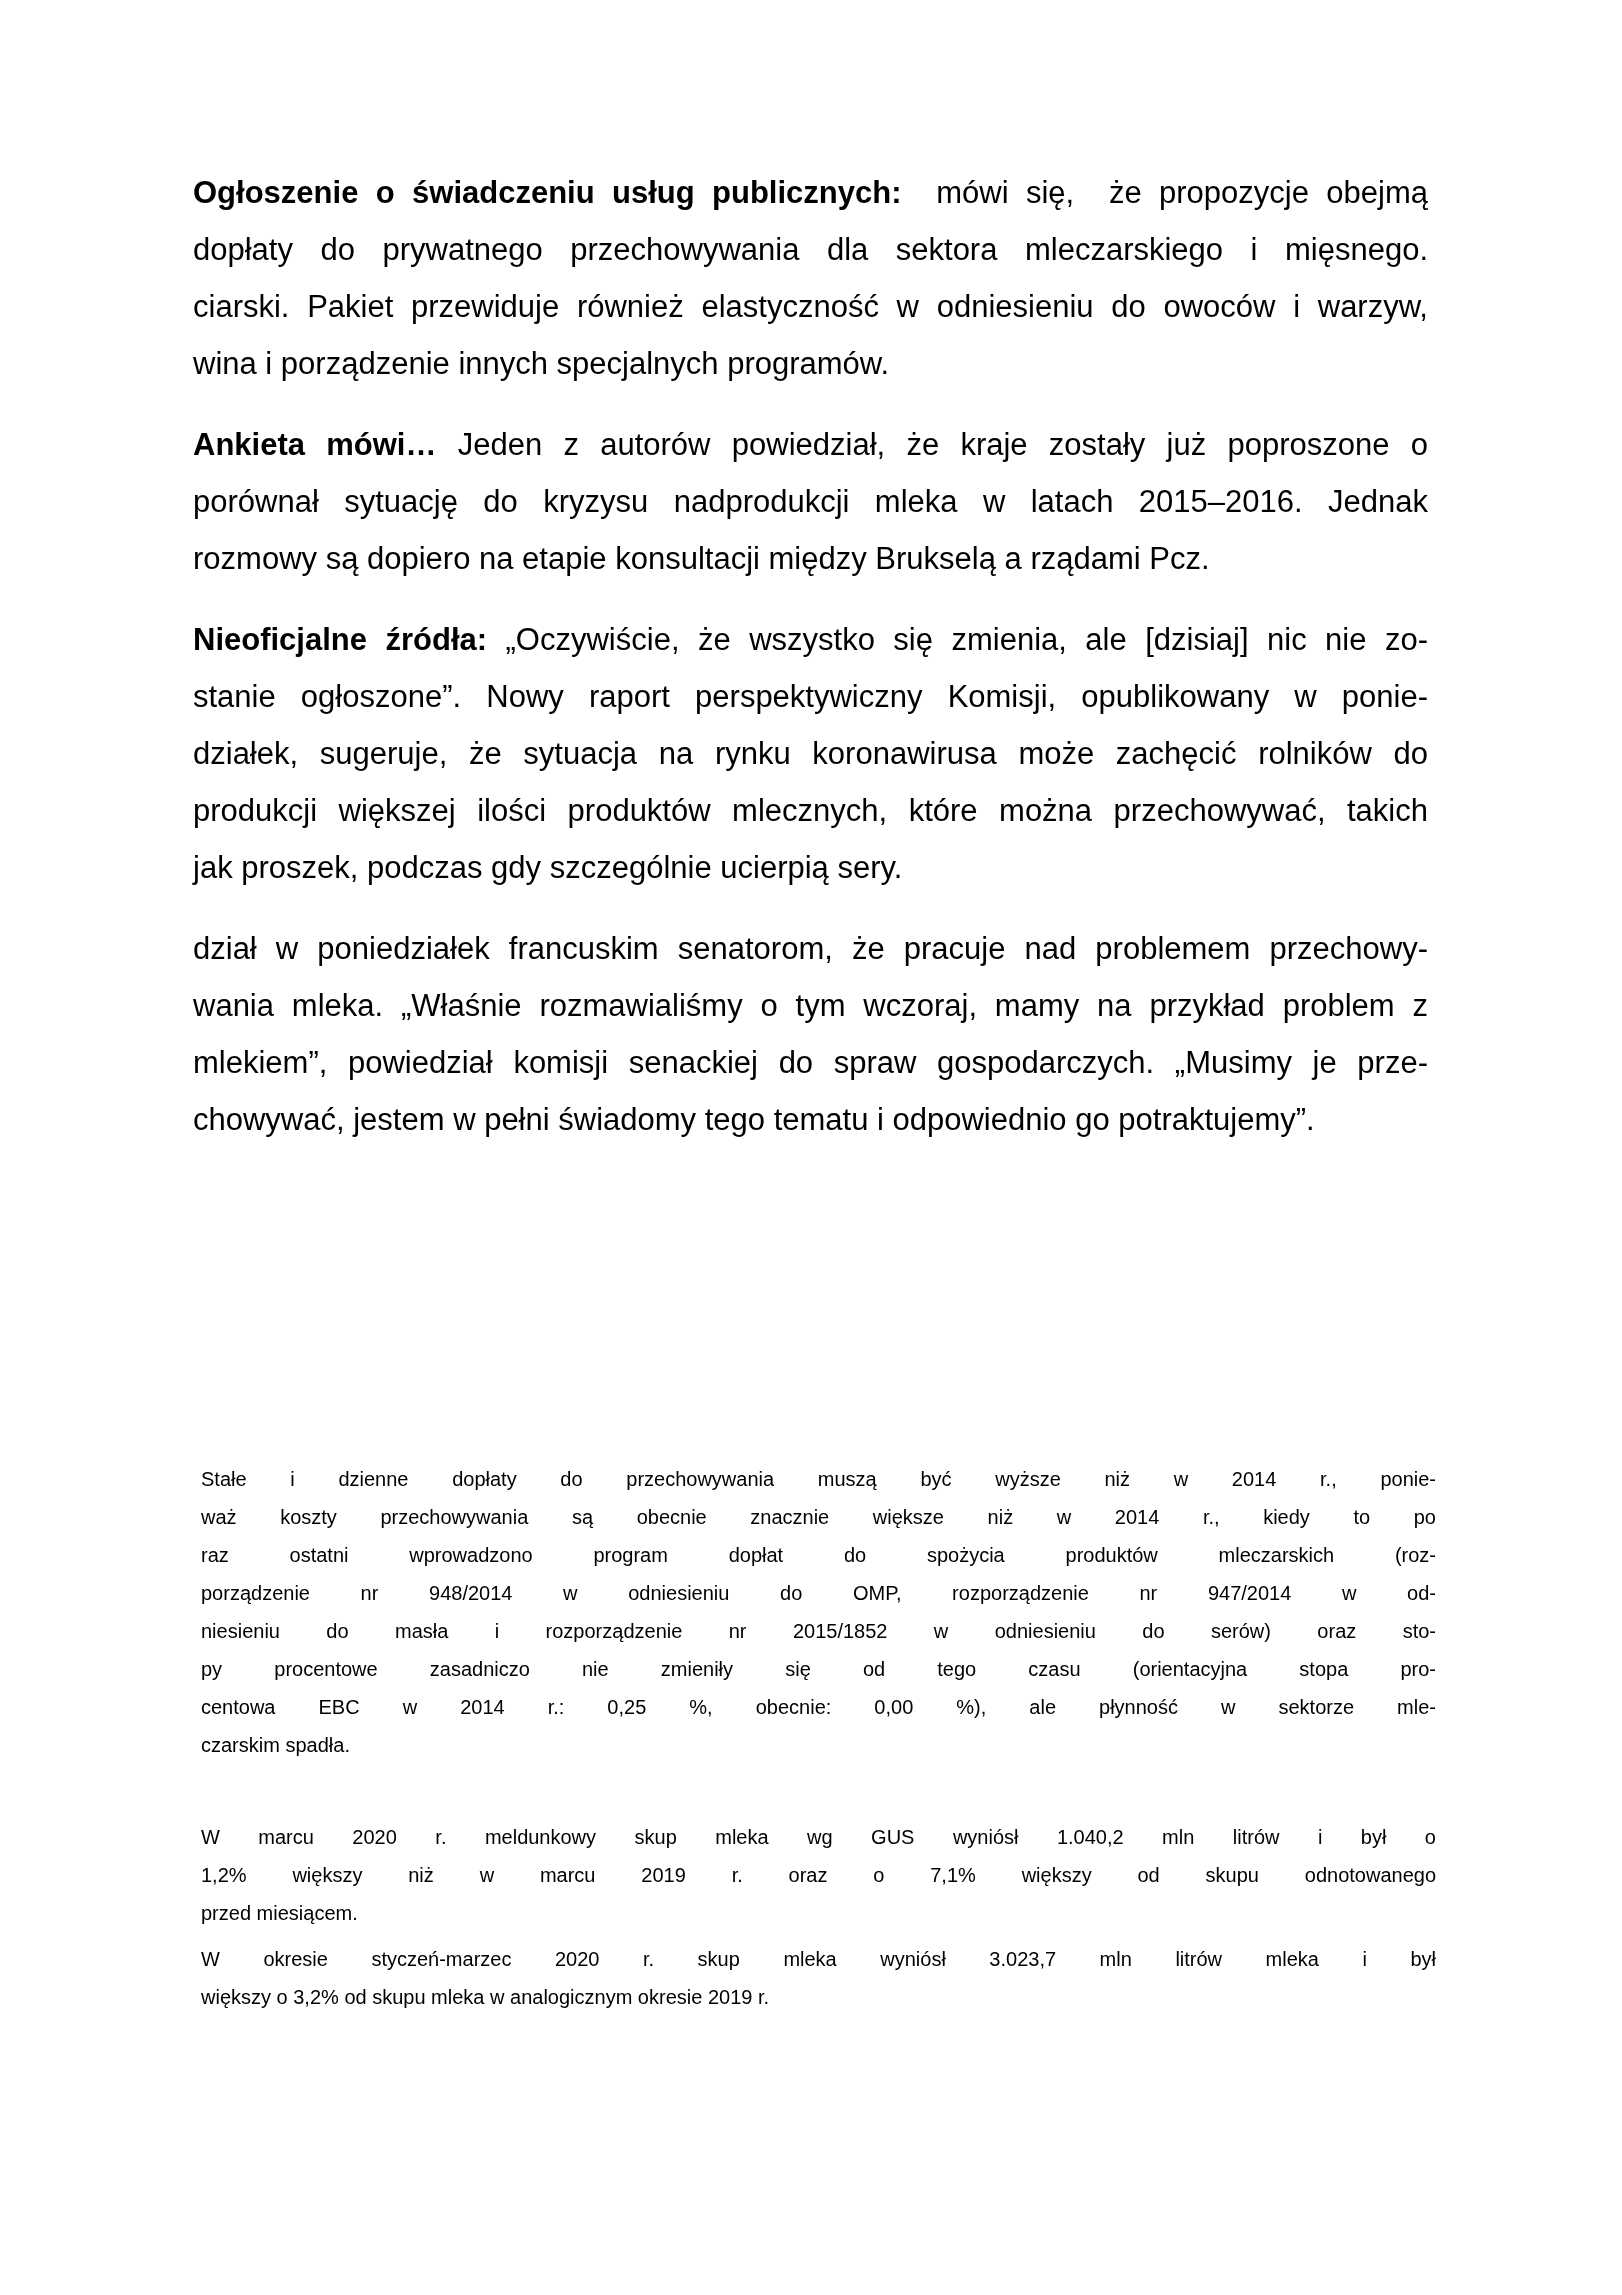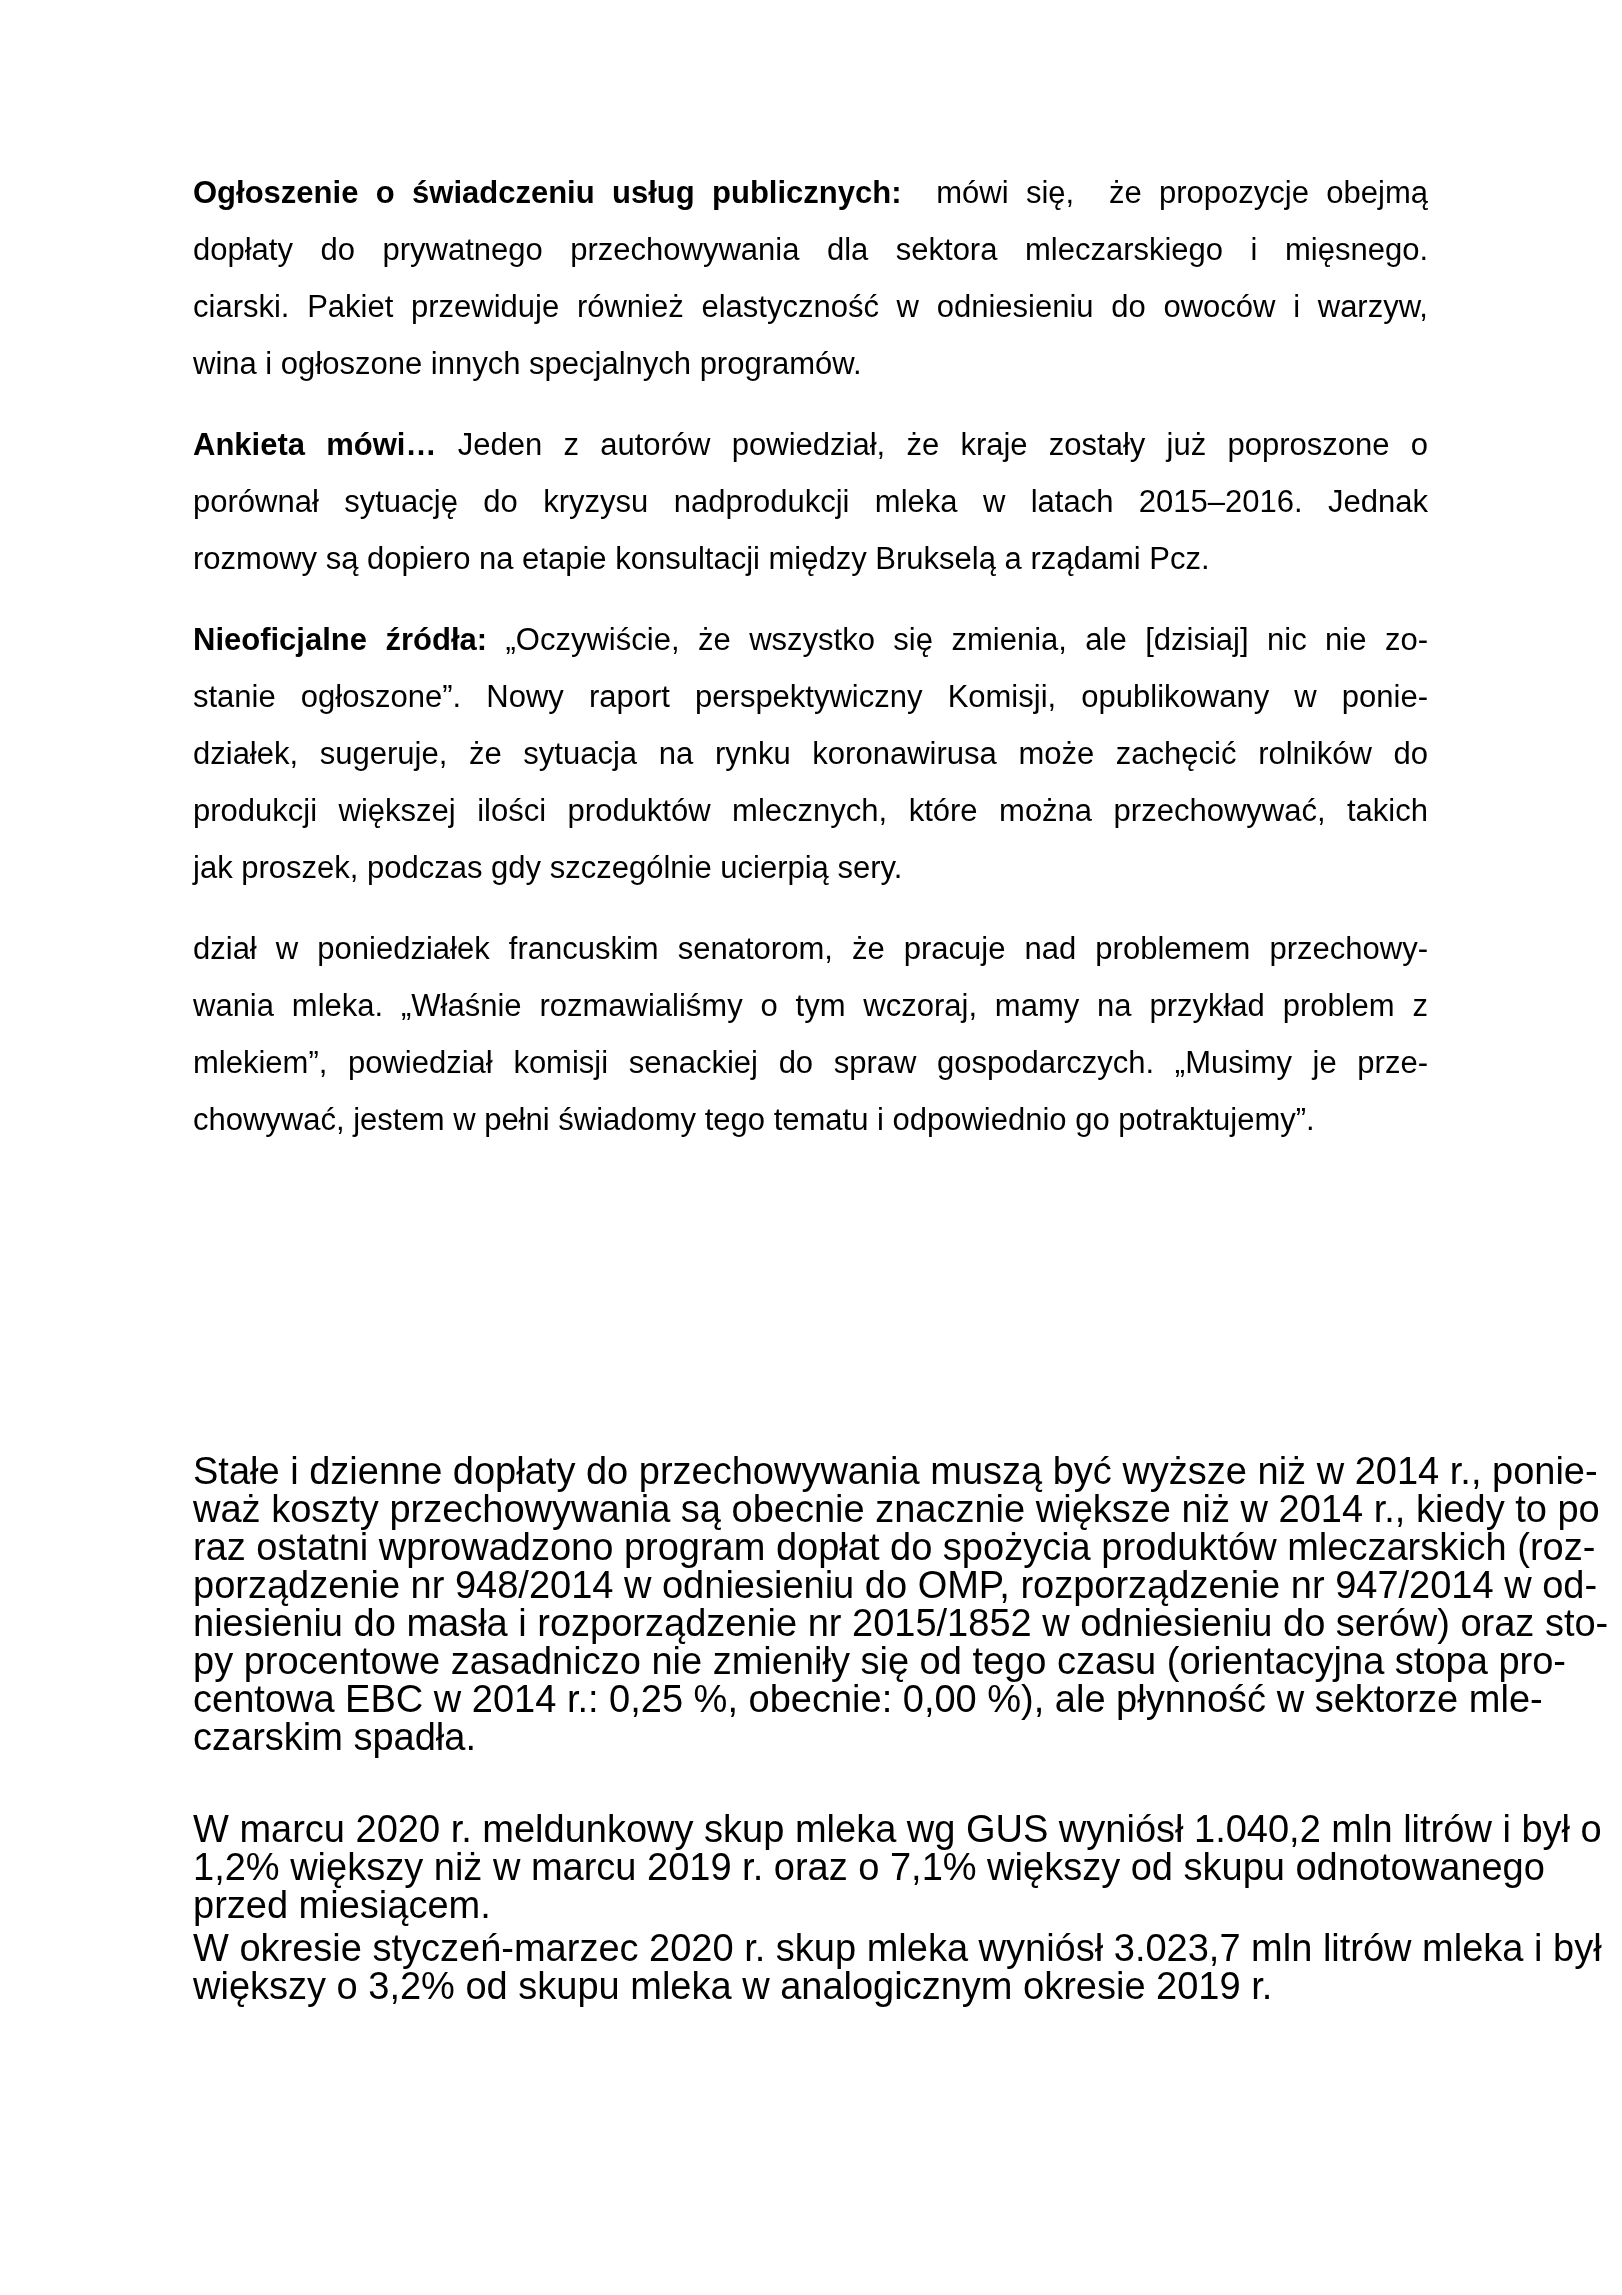--- a/index.html
+++ b/index.html
@@ -18,23 +18,23 @@
     width: 1235px;
   }
   .section-top .para {
     font-size: 31px;
     line-height: 57px;
     margin: 0 0 24px 0;
   }
   .section-top { position: absolute; top: 164px; left: 0; width: 1235px; }
   .section-bottom { position: absolute; top: 1452px; left: 0; width: 1235px; }
   .section-bottom .para {
-    font-size: 38px;
+    font-size: 20px;
     line-height: 38px;
-    margin: 0;
+    margin: 8px;
   }
   .section-bottom .para.gap-large { margin-top: 54px; }
   .section-bottom .para.gap-small { margin-top: 5.2px; }
   .line {
     display: block;
     white-space: nowrap;
     text-align: justify;
     text-align-last: justify;
     width: 1235px;
   }
@@ -48,21 +48,21 @@
 <body>
 
 <div class="page">
 
   <div class="section-top">
 
     <p class="para">
       <span class="line"><span class="lead">Ogłoszenie o świadczeniu usług publicznych:</span><span style="white-space:pre">  mówi się,  że propozycje obejmą</span></span>
       <span class="line">dopłaty do prywatnego przechowywania dla sektora mleczarskiego i mięsnego.</span>
       <span class="line">ciarski. Pakiet przewiduje również elastyczność w odniesieniu do owoców i warzyw,</span>
-      <span class="line last">wina i ogłoszone innych specjalnych programów.</span>
+      <span class="line last">wina i porządzenie innych specjalnych programów.</span>
     </p>
 
     <p class="para">
       <span class="line"><span class="lead">Ankieta mówi…</span><span style="white-space:pre"> Jeden z autorów powiedział, że kraje zostały już poproszone o</span></span>
       <span class="line">porównał sytuację do kryzysu nadprodukcji mleka w latach 2015–2016. Jednak</span>
       <span class="line last">rozmowy są dopiero na etapie konsultacji między Brukselą a rządami Pcz.</span>
     </p>
 
     <p class="para">
       <span class="line"><span class="lead">Nieoficjalne źródła:</span><span style="white-space:pre"> „Oczywiście, że wszystko się zmienia, ale [dzisiaj] nic nie zo-</span></span>

